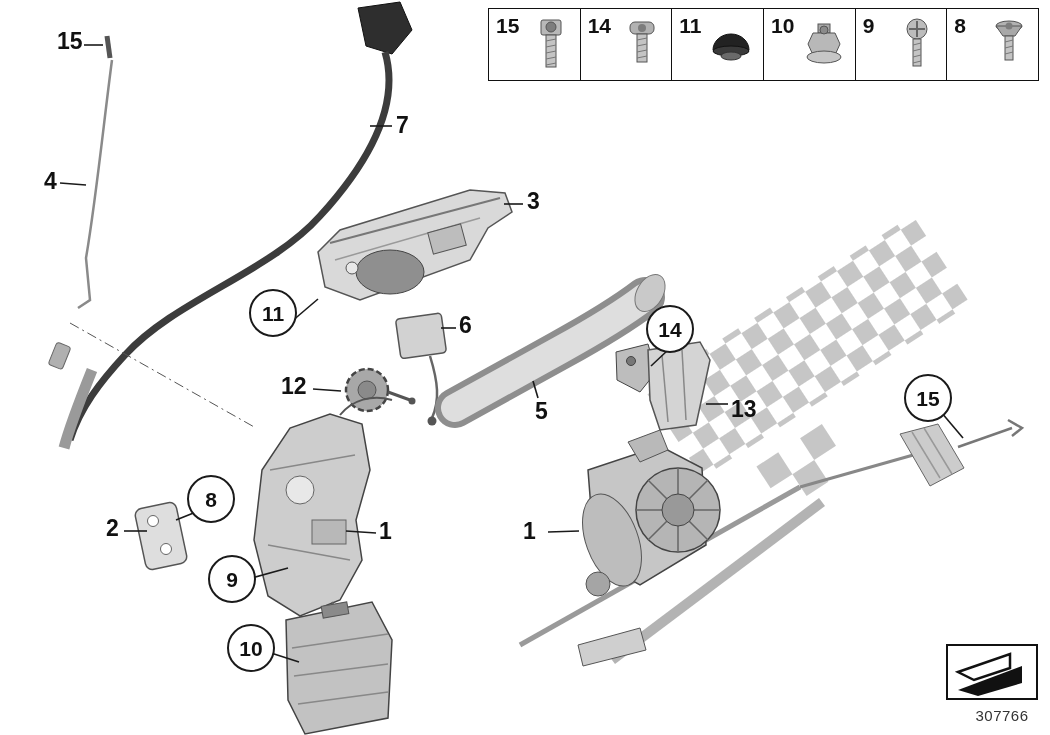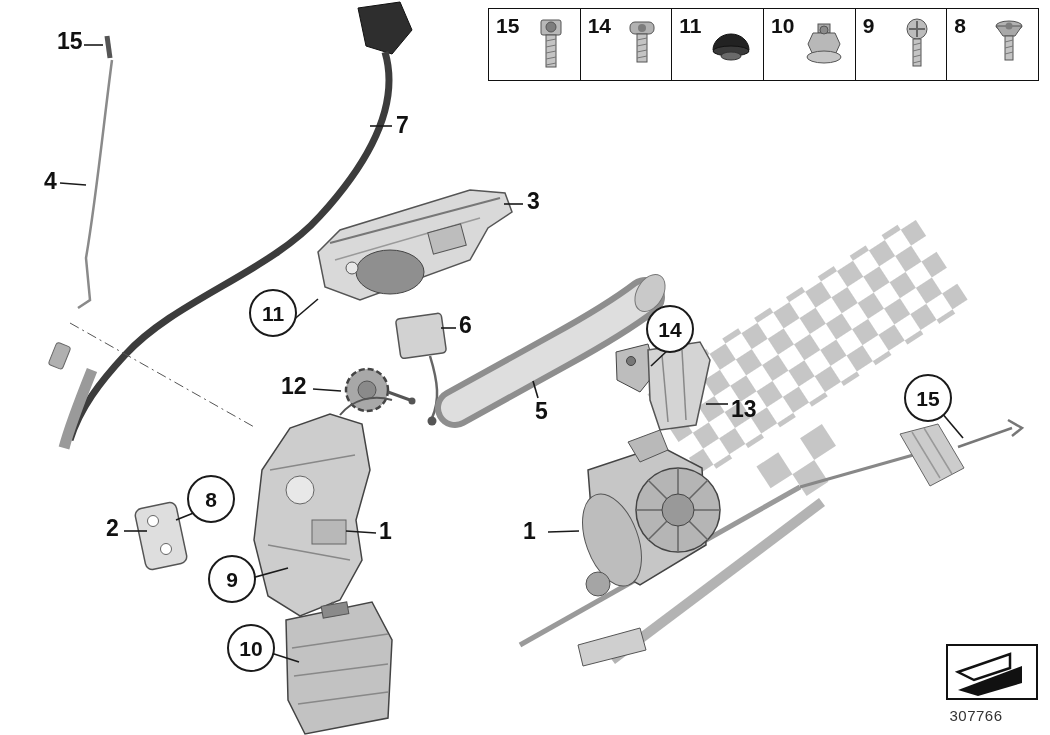--- a/index.html
+++ b/index.html
@@ -23,21 +23,21 @@
   
   #legend{position:absolute;left:488px;top:8px;width:549px;height:71px;z-index:5;
           background:#fff;border:1.5px solid #111;display:flex;}
   .legend-cell{flex:1 1 0;position:relative;display:flex;align-items:center;cursor:pointer;}
   .legend-cell + .legend-cell{border-left:1.5px solid #111;}
   .legend-num{position:absolute;left:7px;top:5px;font-weight:bold;font-size:21px;color:#111;}
   .legend-icon{position:absolute;right:8px;top:7px;}
   
   #symbol-box{position:absolute;left:946px;top:644px;width:92px;height:56px;z-index:5;
           background:#fff;border:2px solid #111;box-sizing:border-box;}
-  #part-number{position:absolute;left:930px;top:707px;width:92px;z-index:5;text-align:center;
+  #part-number{position:absolute;left:956px;top:707px;width:92px;z-index:5;text-align:center;
           font-size:15px;color:#333;letter-spacing:0.5px;}
 </style>
 </head>
 <body>
 
 <div id="stage">
 
   <svg id="drawing" width="1050" height="735" viewBox="0 0 1050 735">
     <defs>
       <pattern id="chk" width="38" height="38" patternUnits="userSpaceOnUse">

